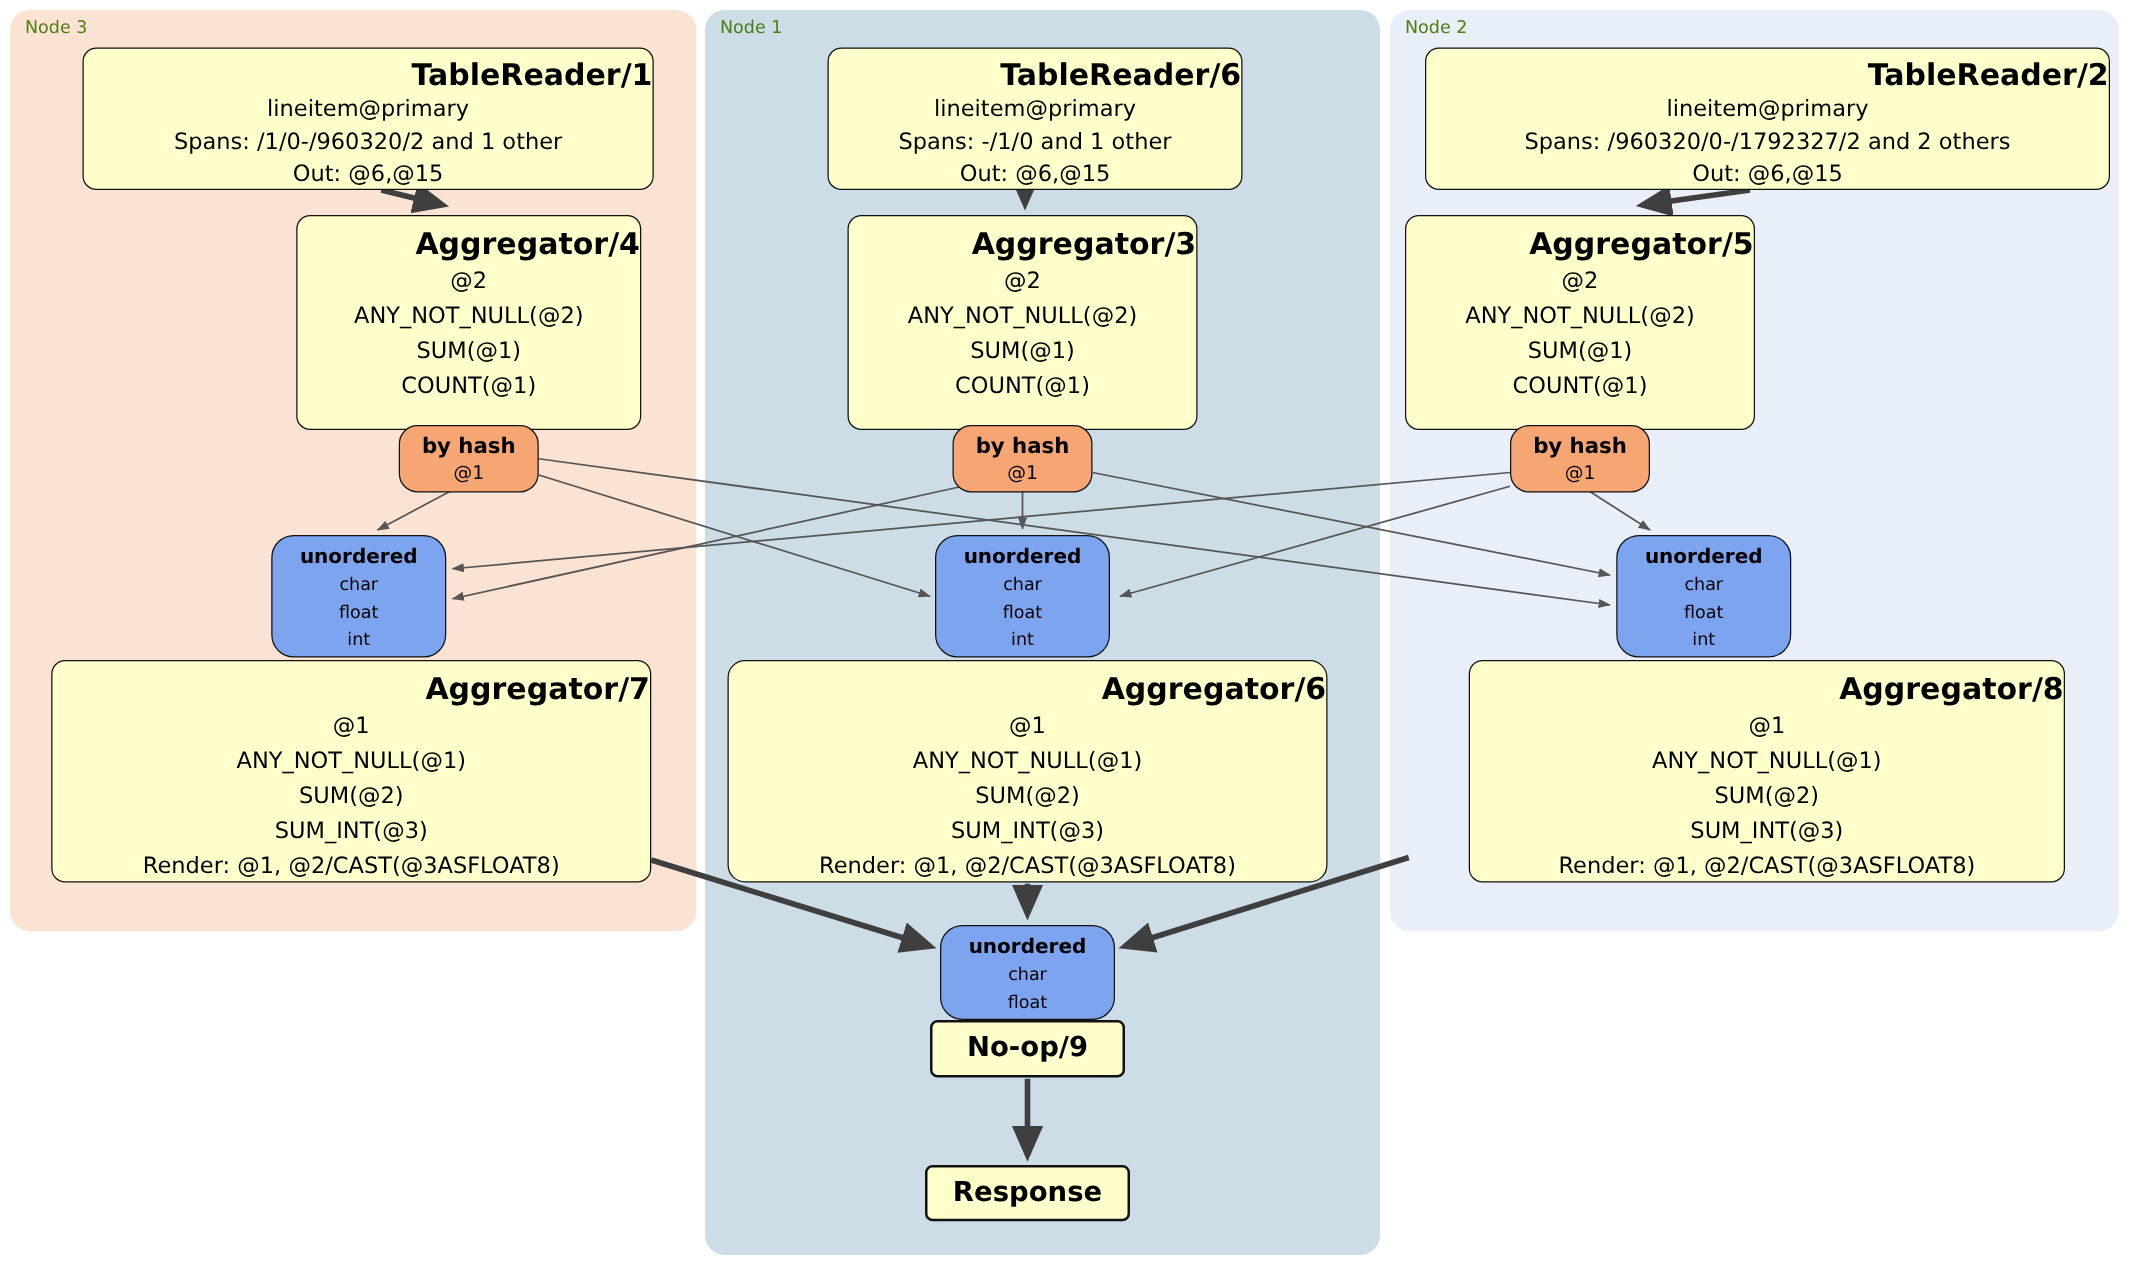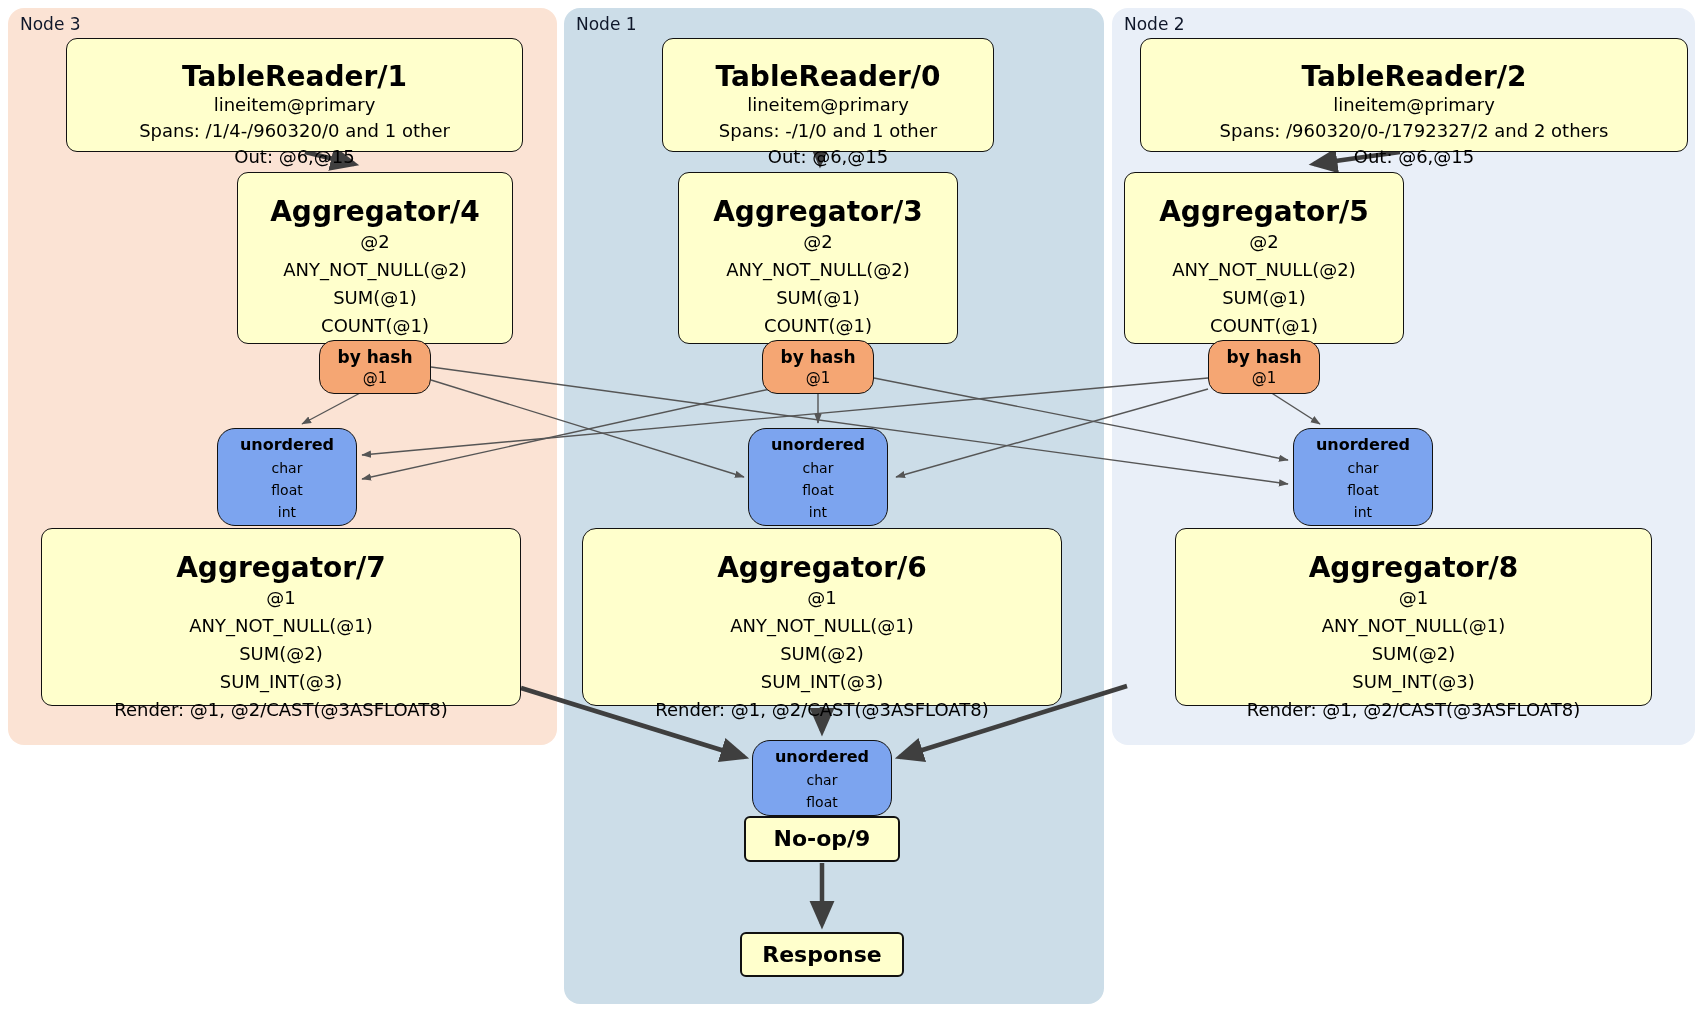--- a/index.html
+++ b/index.html
@@ -1,26 +1,26 @@
 <!DOCTYPE html>
 <html><head>
 <meta charset="utf-8">
 <style>
   html,body{margin:0;padding:0;background:#ffffff;}
   body{font-family:"DejaVu Sans","Liberation Sans",sans-serif;}
   #stage{position:relative;width:1706px;height:1016px;overflow:hidden;background:#ffffff;}
 
   .region{position:absolute;border-radius:16px;}
-  .region-label{position:absolute;left:12px;top:6px;font-size:17px;color:#0f172a;}
+  .region-label{position:absolute;left:12px;top:6px;font-size:14px;color:#4d7c0f;}
 
   #edges{position:absolute;left:0;top:0;z-index:2;}
 
   .box{position:absolute;z-index:3;background:#ffffcc;border:1.7px solid #111;
        border-radius:11px;text-align:center;color:#000;box-sizing:border-box;}
-  .box .t{font-weight:bold;font-size:28px;line-height:32px;padding-top:23px;}
+  .box .t{font-weight:bold;font-size:24px;line-height:32px;padding-top:6px;text-align:right;}
   .box .l{font-size:18px;line-height:28px;}
   .tr .t{line-height:30px;}
   .tr .l{line-height:26px;}
 
   .router{position:absolute;z-index:4;background:#f5a673;border:1.7px solid #111;
           border-radius:15px;text-align:center;box-sizing:border-box;}
   .router .rt{font-weight:bold;font-size:17px;line-height:24px;padding-top:4px;}
   .router .rd{font-size:15px;line-height:18px;}
 
   .sync{position:absolute;z-index:3;background:#7ca4ef;border:1.7px solid #111;
@@ -76,21 +76,21 @@
       <path d="M521,688 L744,757" marker-end="url(#mThick)"></path>
       <path d="M822,707 L822,731" marker-end="url(#mThick)"></path>
       <path d="M1127,686 L900,757" marker-end="url(#mThick)"></path>
       <path d="M822,863 L822,924" marker-end="url(#mThick)"></path>
     </g>
   </svg>
 
   <div class="box tr" style="left:66px;top:38px;width:457px;height:114px;">
     <div class="t">TableReader/1</div>
     <div class="l">lineitem@primary</div>
-    <div class="l">Spans: /1/4-/960320/0 and 1 other</div>
+    <div class="l">Spans: /1/0-/960320/2 and 1 other</div>
     <div class="l">Out: @6,@15</div>
   </div>
 
   <div class="box" style="left:237px;top:172px;width:276px;height:172px;">
     <div class="t">Aggregator/4</div>
     <div class="l">@2</div>
     <div class="l">ANY_NOT_NULL(@2)</div>
     <div class="l">SUM(@1)</div>
     <div class="l">COUNT(@1)</div>
   </div>
@@ -110,21 +110,21 @@
   <div class="box" style="left:41px;top:528px;width:480px;height:178px;">
     <div class="t">Aggregator/7</div>
     <div class="l">@1</div>
     <div class="l">ANY_NOT_NULL(@1)</div>
     <div class="l">SUM(@2)</div>
     <div class="l">SUM_INT(@3)</div>
     <div class="l">Render: @1, @2/CAST(@3ASFLOAT8)</div>
   </div>
 
   <div class="box tr" style="left:662px;top:38px;width:332px;height:114px;">
-    <div class="t">TableReader/0</div>
+    <div class="t">TableReader/6</div>
     <div class="l">lineitem@primary</div>
     <div class="l">Spans: -/1/0 and 1 other</div>
     <div class="l">Out: @6,@15</div>
   </div>
 
   <div class="box" style="left:678px;top:172px;width:280px;height:172px;">
     <div class="t">Aggregator/3</div>
     <div class="l">@2</div>
     <div class="l">ANY_NOT_NULL(@2)</div>
     <div class="l">SUM(@1)</div>

